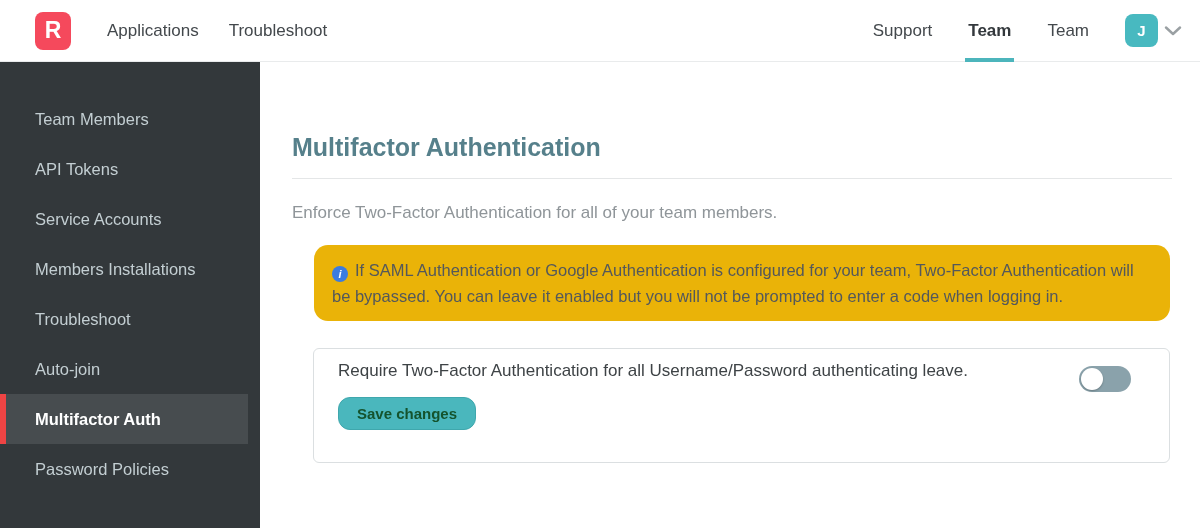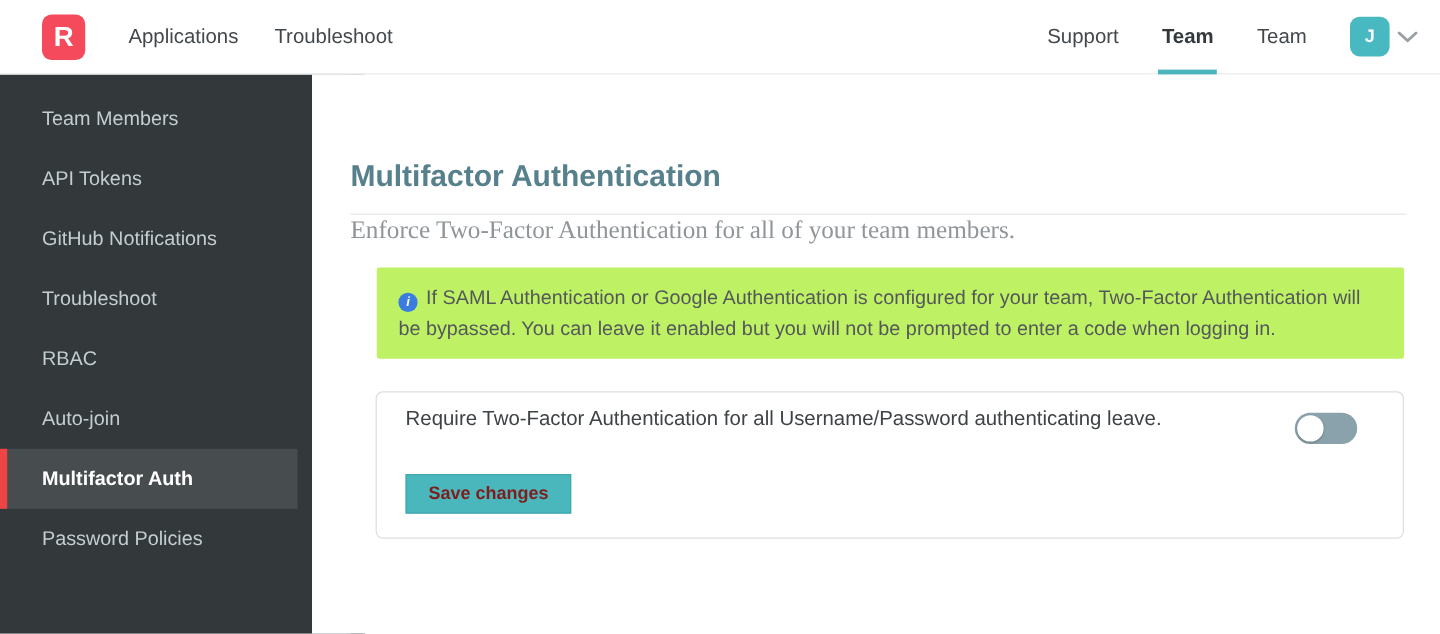--- a/index.html
+++ b/index.html
@@ -35,21 +35,21 @@
   .avatar {
     width: 33px; height: 33px; border-radius: 8px; background: #48b9c0;
     color: #ffffff; font-size: 15px; font-weight: bold;
     display: flex; align-items: center; justify-content: center; cursor: pointer;
   }
   .chevron { margin-left: 6px; display: flex; align-items: center; cursor: pointer; }
 
   
   .sidebar {
     position: absolute; top: 62px; left: 0; bottom: 0; width: 304px;
-    background: #33383b; padding-top: 12px;
+    background: #33383b; padding-top: 32px;
   }
   .side-track {
     position: absolute; top: 0; right: 0; width: 12px; bottom: 0;
     background: #2c3033;
   }
   .side-thumb {
     position: absolute; top: 2px; right: 3px; width: 7px; height: 360px;
     background: #686c6f; border-radius: 4px;
   }
   .side-item {
@@ -65,25 +65,25 @@
   
   .main {
     position: absolute; top: 62px; left: 260px; right: 0; bottom: 0;
     background: #ffffff; padding: 30px 28px 0 32px;
   }
   .page-title {
     font-size: 25px; font-weight: bold; color: #56808b; line-height: 30px; margin-top: 40px;
   }
   .rule { border: none; border-top: 1px solid #e4e6e7; margin-top: 16px; }
   .intro {
-    font-size: 21px; color: #8f9599; line-height: 24px; font-family: Liberation Serif, serif;
+    margin-top: 22px; font-size: 17px; color: #8f9599; line-height: 24px;
   }
   .info-box {
     margin-top: 20px; margin-left: 22px; margin-right: 2px;
-    background: #bef264; border-radius: 2px;
+    background: #eab308; border-radius: 14px;
     padding: 12px 18px; font-size: 16.5px; color: #54585b; line-height: 26px;
   }
   .info-icon {
     display: inline-flex; width: 16px; height: 16px; border-radius: 50%;
     background: #3b7ce0; color: #ffffff; font-size: 11px; font-weight: bold;
     align-items: center; justify-content: center;
     vertical-align: -2px; margin-right: 7px; font-style: italic;
   }
   .setting-card {
     position: relative; margin-top: 27px; margin-left: 21px; margin-right: 2px;
@@ -95,23 +95,23 @@
     position: absolute; top: 17px; right: 38px;
     width: 52px; height: 26px; border-radius: 13px; background: #8aa2ab;
     cursor: pointer;
   }
   .toggle .knob {
     position: absolute; top: 2px; left: 2px; width: 22px; height: 22px;
     border-radius: 50%; background: #ffffff;
     box-shadow: 0 1px 2px rgba(0,0,0,0.25);
   }
   .save-btn {
-    margin-top: 36px; display: inline-block;
-    background: #4ab7bd; border: 1px solid #3fa7ad; border-radius: 0;
-    color: #7f1d1d; font-weight: bold; font-size: 15px;
+    margin-top: 16px; display: inline-block;
+    background: #4ab7bd; border: 1px solid #3fa7ad; border-radius: 12px;
+    color: #14532d; font-weight: bold; font-size: 15px;
     padding: 7px 18px; cursor: pointer;
     font-family: "Liberation Sans", "DejaVu Sans", sans-serif;
   }
 </style>
 </head>
 <body>
 
 <div class="navbar">
   <div class="logo">R</div>
 
@@ -136,23 +136,23 @@
           <polyline points="2,1.5 9,8 16,1.5" fill="none" stroke="#9aa0a3" stroke-width="2.4" stroke-linecap="round" stroke-linejoin="round"></polyline>
         </svg>
       </span>
     </span>
   </div>
 </div>
 
 <div class="sidebar">
   <div class="side-item">Team Members</div>
   <div class="side-item">API Tokens</div>
-  <div class="side-item">GitHub Notifications</div>
+  <div class="side-item">Service Accounts</div>
+  <div class="side-item">Members Installations</div>
   <div class="side-item">Troubleshoot</div>
-  <div class="side-item">RBAC</div>
   <div class="side-item">Auto-join</div>
   <div class="side-item active">Multifactor Auth</div>
   <div class="side-item">Password Policies</div>
 
   <div class="side-track">
     <div class="side-thumb"></div>
   </div>
 </div>
 
 <div class="main">

